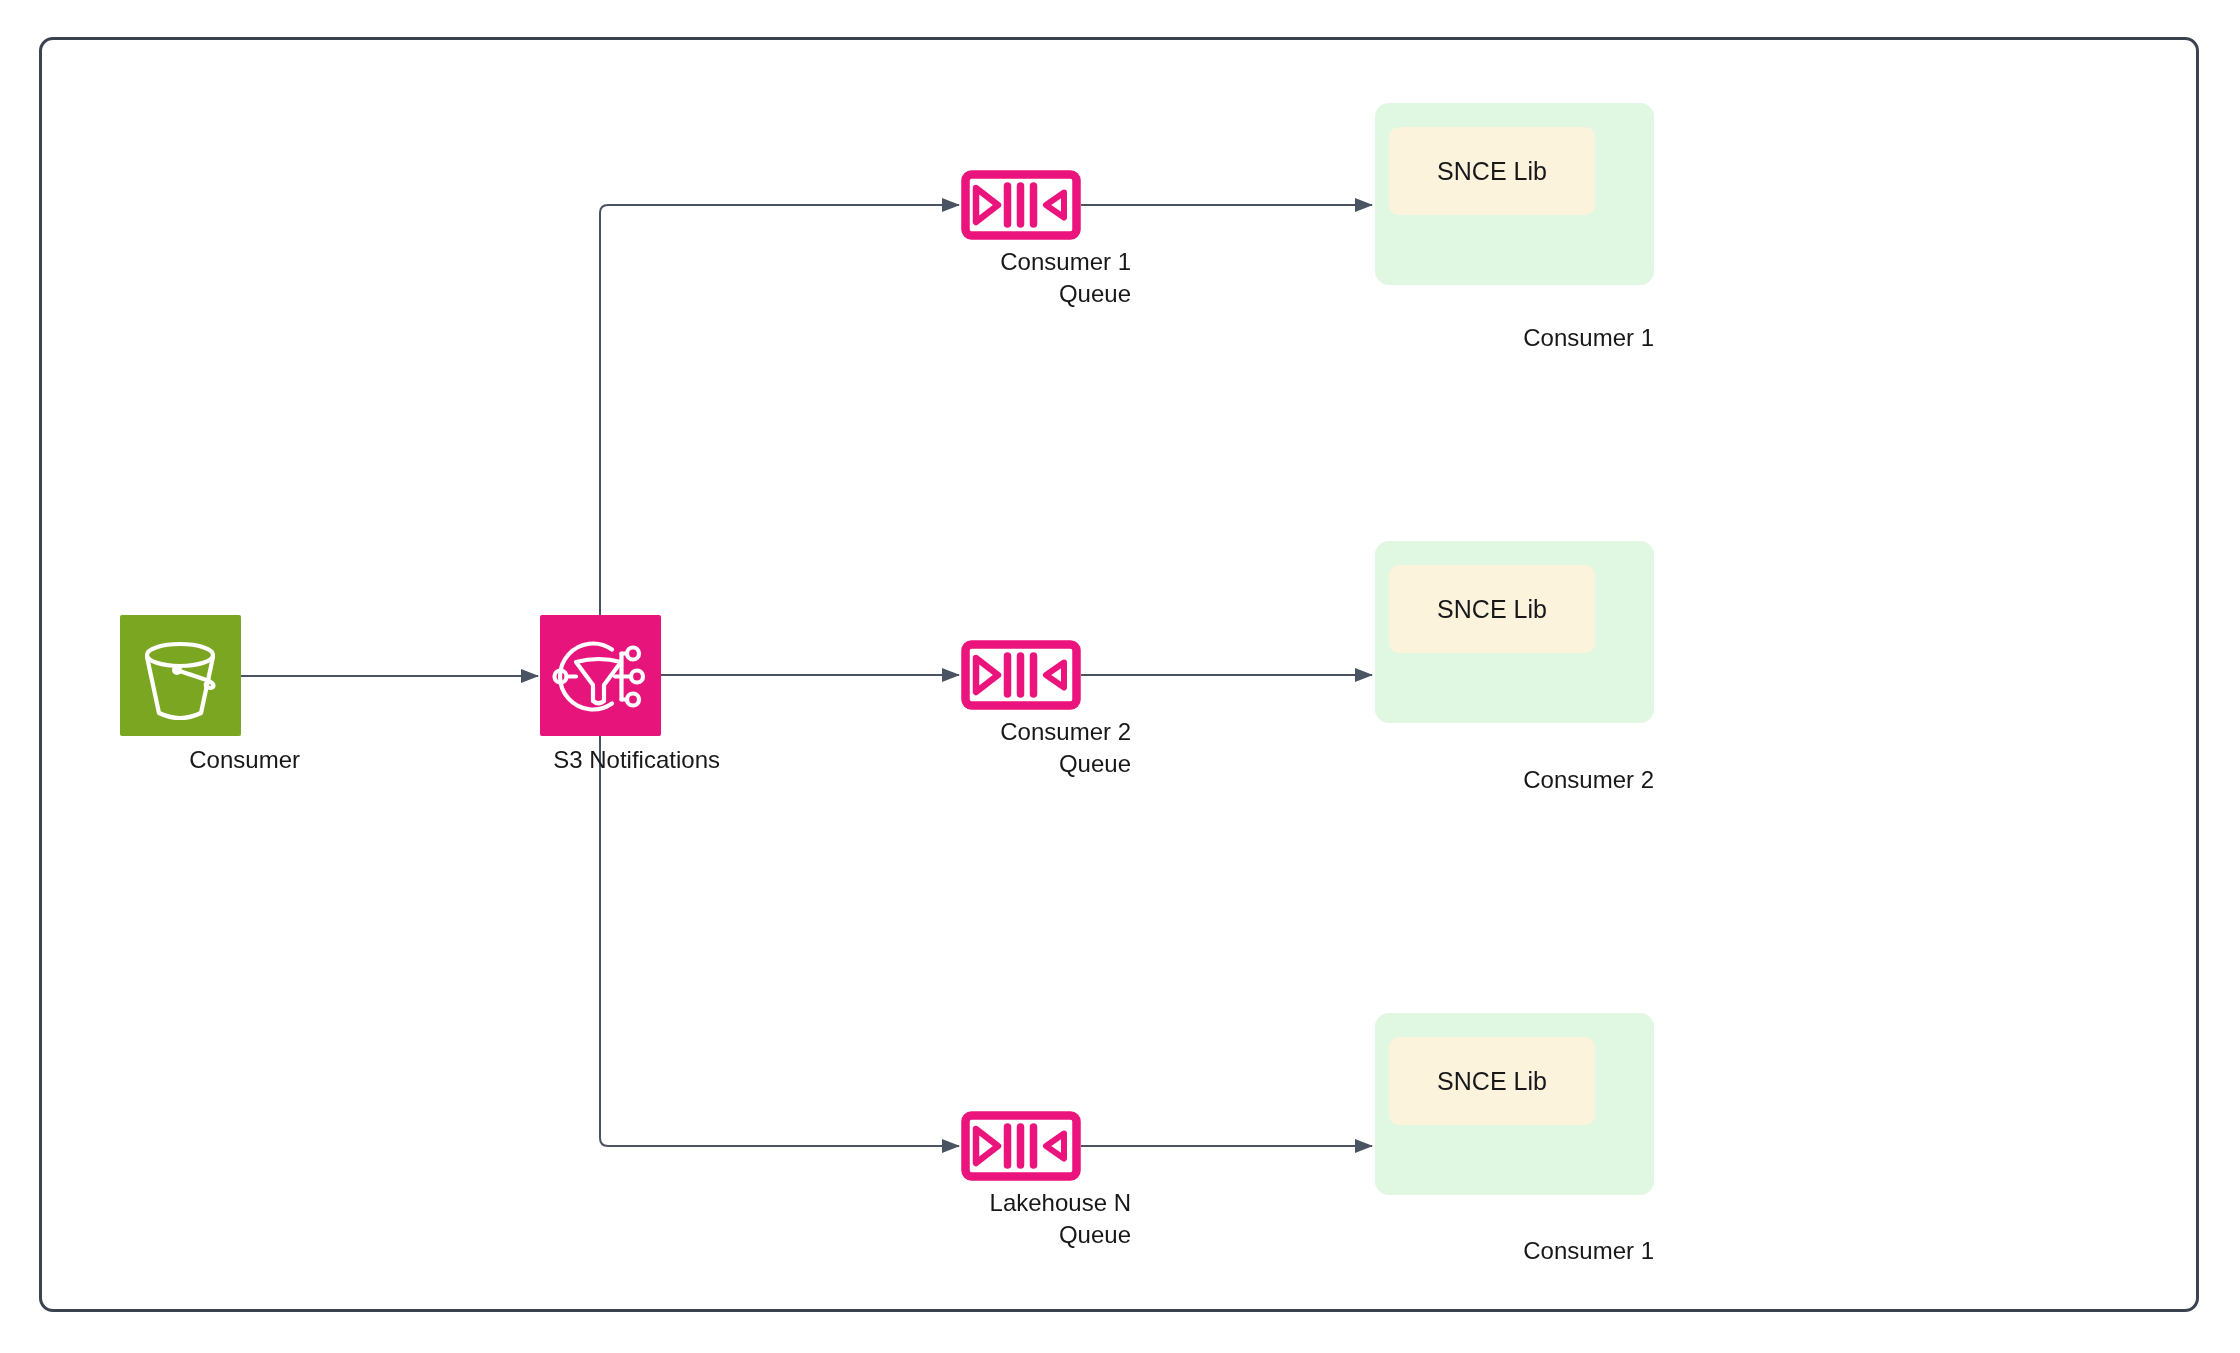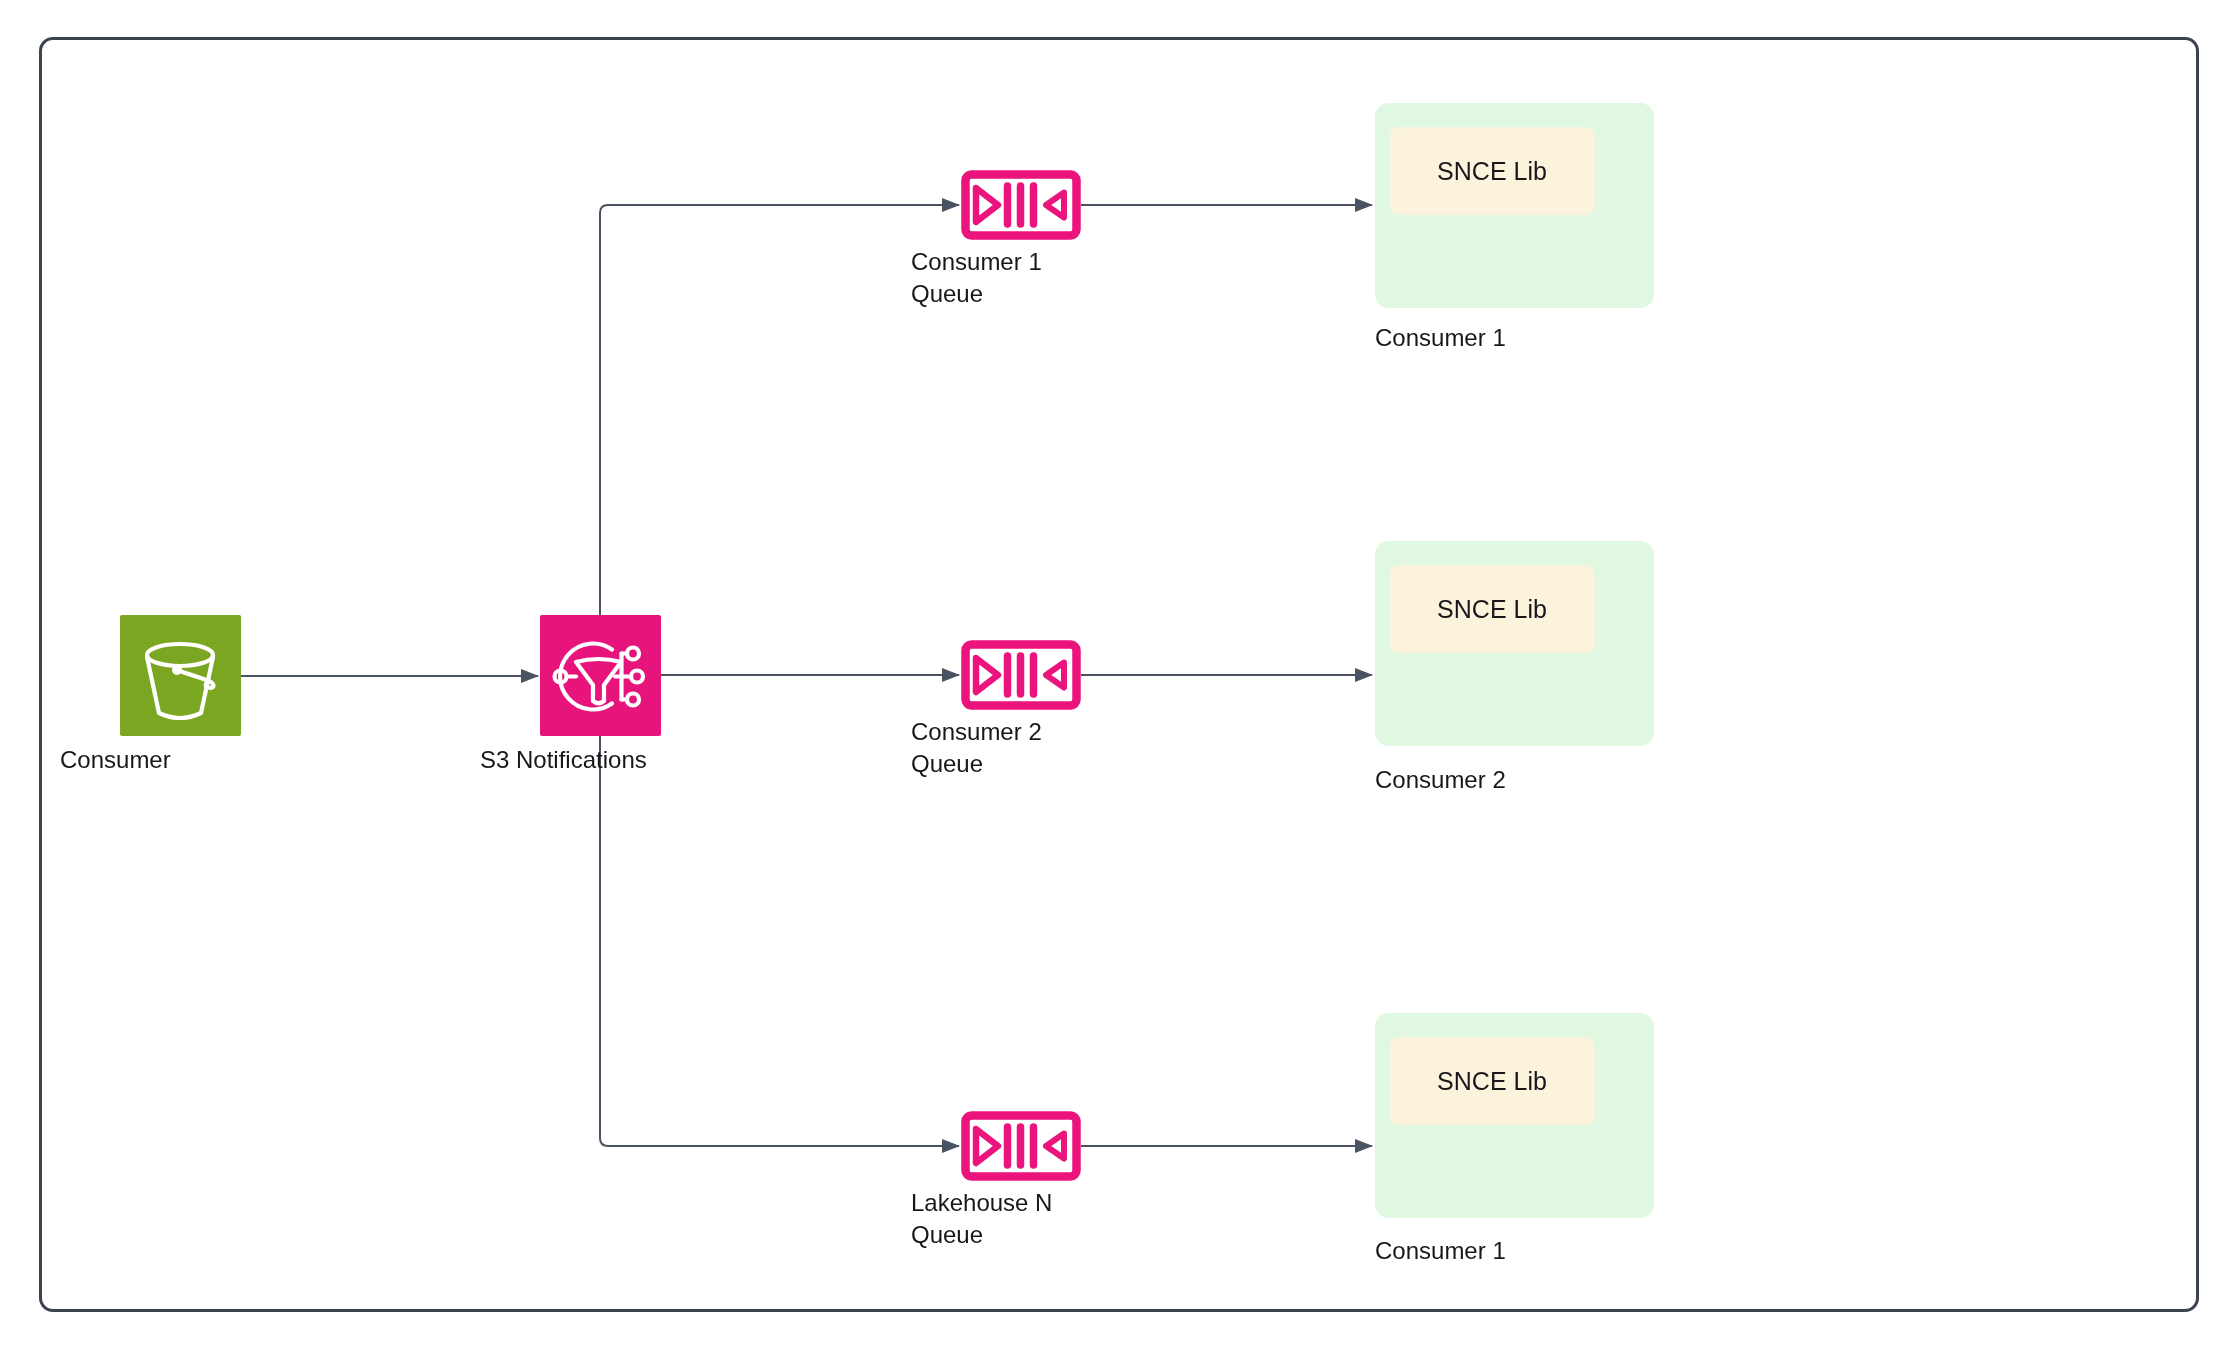--- a/index.html
+++ b/index.html
@@ -38,33 +38,33 @@
   .icon-square { width: 121px; height: 121px; border-radius: 2px; }
   .lakehouse-icon-box { left: 120px; top: 615px; background: var(--bucket-green); }
   .s3-icon-box { left: 540px; top: 615px; background: var(--notif-pink); }
 
   .queue-icon-box { width: 120px; height: 70px; left: 961px; }
   .queue-row-1 { top: 170px; }
   .queue-row-2 { top: 640px; }
   .queue-row-3 { top: 1111px; }
 
   .label {
-    position: absolute; text-align: left;
+    position: absolute; text-align: right;
     font-size: 24px; line-height: 32px; color: var(--text);
     white-space: nowrap;
   }
   .node-label-lakehouse { left: 60px; top: 744px; width: 240px; }
   .node-label-s3 { left: 480px; top: 744px; width: 240px; }
   .queue-label { left: 911px; width: 220px; }
   .queue-label-1 { top: 246px; }
   .queue-label-2 { top: 716px; }
   .queue-label-3 { top: 1187px; }
 
   .consumer-box {
-    position: absolute; left: 1375px; width: 279px; height: 205px;
+    position: absolute; left: 1375px; width: 279px; height: 182px;
     background: var(--consumer-bg); border-radius: 14px;
   }
   .consumer-box-1 { top: 103px; }
   .consumer-box-2 { top: 541px; }
   .consumer-box-3 { top: 1013px; }
   .lib-box {
     position: absolute; left: 14px; top: 24px; width: 206px; height: 88px;
     background: var(--lib-bg); border-radius: 10px;
     display: flex; align-items: center; justify-content: center;
     font-size: 25px; color: var(--text);

